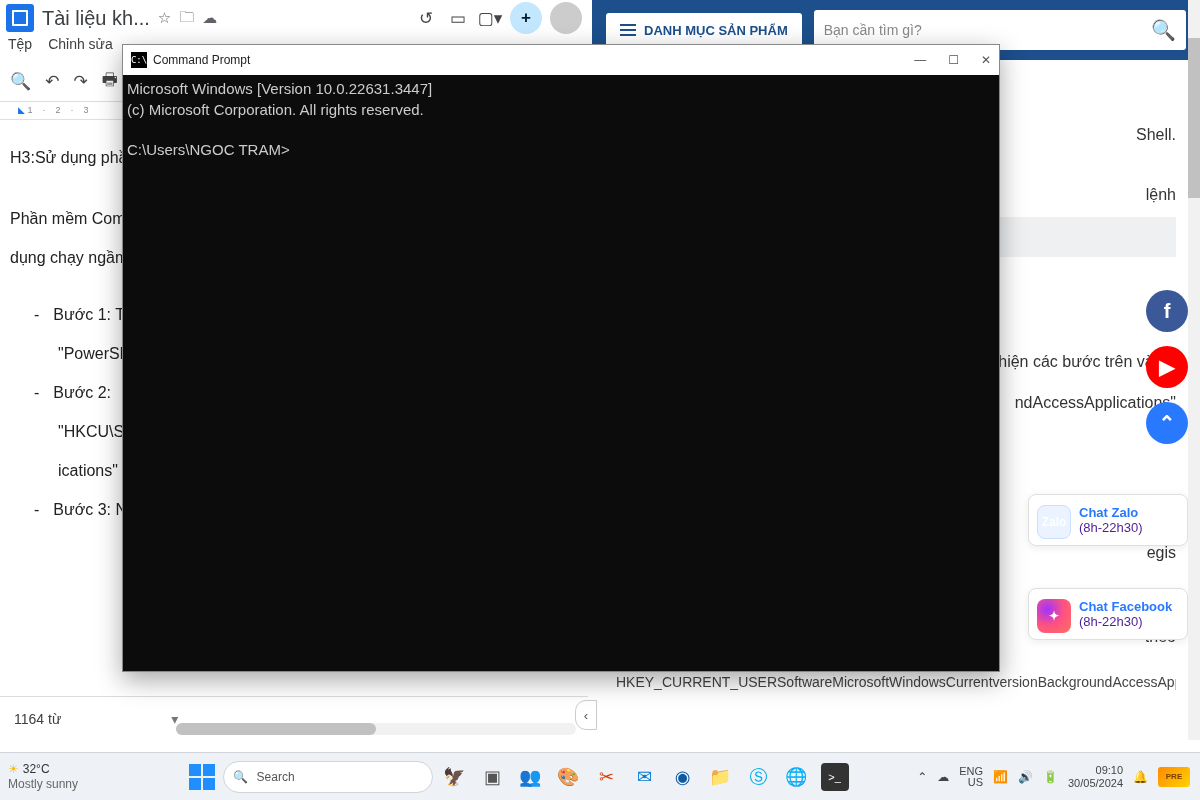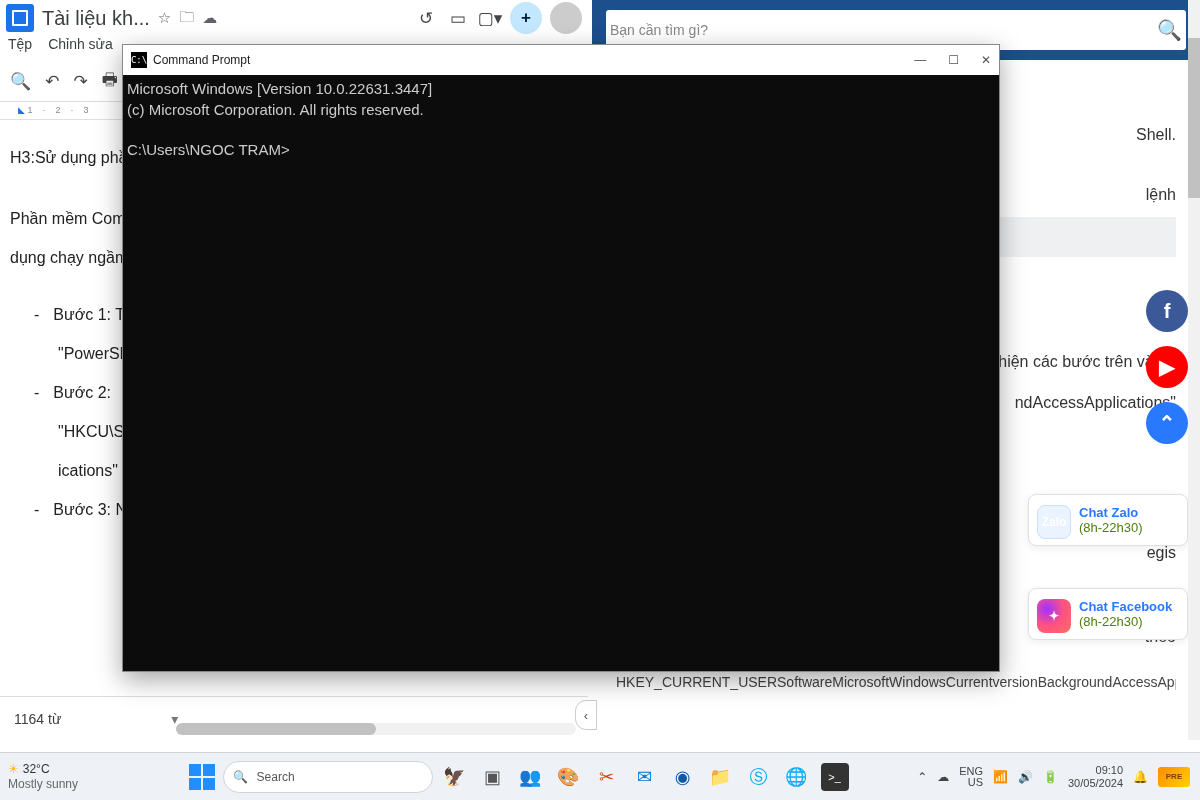--- a/index.html
+++ b/index.html
@@ -26,36 +26,36 @@
 .docs-footer { position:absolute; left:0; bottom:0; width:100%; height:44px; border-top:1px solid #dadce0; background:#fff; display:flex; align-items:center; padding:0 14px; font-size:14px; color:#3c4043;}
 .hscroll{position:absolute;left:176px;bottom:5px;height:12px;width:400px;background:#f1f1f1;border-radius:6px;}
 .hscroll::before{content:"";position:absolute;left:0;top:0;height:100%;width:200px;background:#c1c1c1;border-radius:6px;}
 
 
 .browser { position:absolute; left:592px; top:0; width:608px; height:740px; background:#fff;}
 .bnav { height:60px; background:#1c4f8b; display:flex; align-items:center; gap:12px; padding:0 14px;}
 .bnav .catbtn{ background:#fff; color:#1c4f8b; font-weight:bold; font-size:13px; padding:10px 14px; border-radius:3px; display:flex; align-items:center; gap:8px;}
 .bnav .catbtn .ham{display:inline-block;width:16px;height:12px;border-top:2px solid #1c4f8b;border-bottom:2px solid #1c4f8b;position:relative;}
 .bnav .catbtn .ham::before{content:"";position:absolute;left:0;right:0;top:3px;height:2px;background:#1c4f8b;}
-.bnav .search{ flex:1; background:#fff; border-radius:3px; height:40px; display:flex; align-items:center; padding:0 4px; color:#888; font-size:14px;}
+.bnav .search{ flex:1; background:#fff; border-radius:3px; height:40px; display:flex; align-items:center; padding:0 10px; color:#888; font-size:14px;}
 .bnav .search .mag{margin-left:auto;font-size:20px;color:#333;}
 .bcontent{ padding:12px 24px; font-size:16px; color:#333; line-height:1.9; }
 .bcontent .shellline{color:#333;}
 .bcontent .boxrow{display:flex;justify-content:space-between;margin:30px 0 6px;color:#333;}
 .bcontent .cmdbox{background:#eef0f2;padding:6px 10px;font-size:15px;color:#333;white-space:nowrap;overflow:hidden;}
 .bcontent p{margin:24px 0 10px;}
 .floatcol{position:absolute;right:12px;top:290px;display:flex;flex-direction:column;gap:14px;}
 .fcirc{width:42px;height:42px;border-radius:50%;display:flex;align-items:center;justify-content:center;color:#fff;font-size:20px;font-weight:bold;}
 .fb{background:#3b5998;} .yt{background:#ff0000;} .up{background:#2979ff;}
 .chatbox{position:absolute;right:12px;width:160px;background:#fff;border:1px solid #e0e0e0;border-radius:8px;padding:10px 10px 10px 50px;box-shadow:0 2px 8px rgba(0,0,0,0.08);}
 .chatbox .cicon{position:absolute;left:8px;top:10px;width:34px;height:34px;border-radius:8px;display:flex;align-items:center;justify-content:center;font-size:12px;font-weight:bold;color:#fff;}
 .cz{background:#eaf3ff;color:#2979ff;border:1px solid #c9e0ff;}
 .cf{background:radial-gradient(circle at 30% 30%,#a033ff,#ff5280,#ff7061);}
 .chatbox .t1{color:#2979ff;font-weight:bold;font-size:13px;}
-.chatbox .t2{color:#4d7c0f;font-size:13px;}
+.chatbox .t2{color:#4c1d95;font-size:13px;}
 .chat1{top:494px;} .chat2{top:588px;}
 .regline{position:absolute;left:24px;top:674px;right:24px;font-size:14px;color:#444;white-space:nowrap;overflow:hidden;}
 .vscroll{position:absolute;right:0;top:0;width:12px;height:740px;background:#f1f1f1;}
 .vscroll::before{content:"";position:absolute;left:0;top:38px;width:100%;height:160px;background:#c1c1c1;}
 
 
 .cmd{position:absolute;left:122px;top:44px;width:878px;height:628px;background:#0c0c0c;border:1px solid #888;box-shadow:0 8px 24px rgba(0,0,0,0.35);}
 .cmd-title{height:30px;background:#fff;display:flex;align-items:center;padding:0 8px;font-size:12px;color:#222;}
 .cmd-title .cico{width:16px;height:16px;background:#000;color:#fff;font-size:9px;font-family:monospace;display:flex;align-items:center;justify-content:center;margin-right:6px;}
 .cmd-title .winbtns{margin-left:auto;display:flex;gap:22px;color:#555;font-size:12px;}
@@ -124,20 +124,24 @@
   </div>
   <div class="docs-footer">
     <span>1164 từ</span>
     <span style="margin-left:110px;color:#777;">▾</span>
   </div>
   <div class="hscroll"></div>
 </div>
 
 <div class="browser">
   <div class="bnav">
+    <div class="catbtn">
+      <span class="ham"></span>
+      <span>DANH MỤC SẢN PHẨM</span>
+    </div>
     <div class="search">
       <span>Bạn cần tìm gì?</span>
       <span class="mag">🔍</span>
     </div>
   </div>
   <div class="bcontent">
     <div style="text-align:right;margin-top:48px;" class="shellline">Shell.</div>
     <div class="boxrow">
       <span>nhập</span>
       <span>mã</span>

